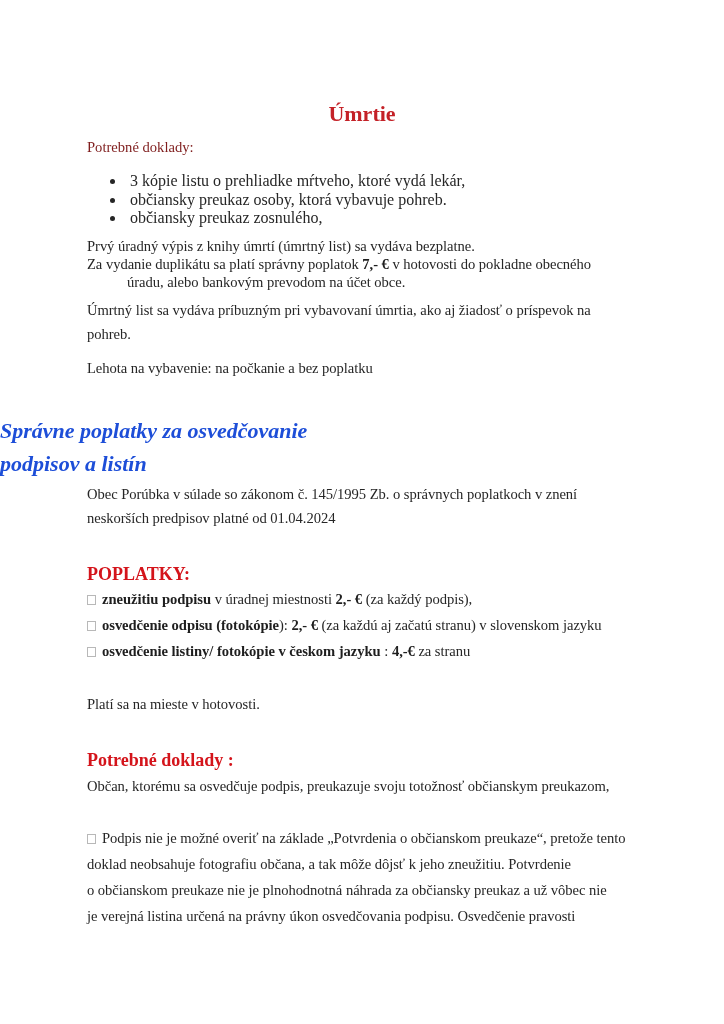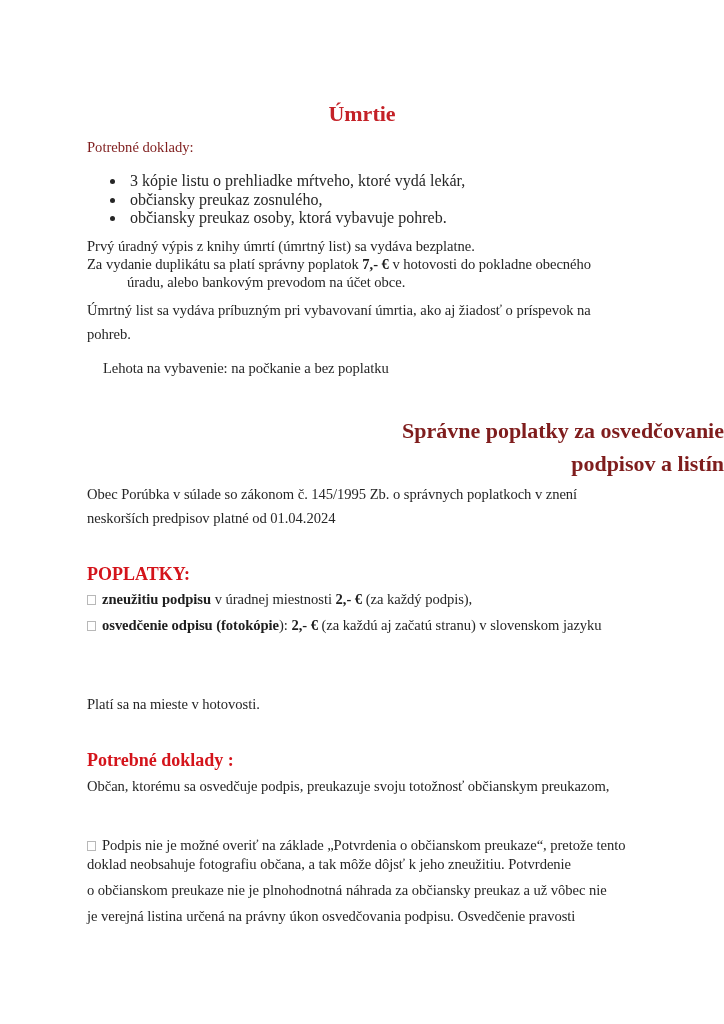--- a/index.html
+++ b/index.html
@@ -29,24 +29,25 @@
       letter-spacing: -0.05px;
     }
     .title1 {
       left: 0; width: 724px; text-align: center;
       top: 101px;
       font-size: 22px;
       font-weight: bold;
       color: #c42127;
     }
     .title2 {
-      left: 0; width: 724px; text-align: right;
+      left: 0; width: 724px; text-align: left;
       font-size: 22px;
       font-weight: bold;
-      color: #7f1d1d;
+      color: #1d4ed8;
+      font-style: italic;
     }
     .subhead-red {
       font-size: 14.6px;
       color: #7f1d1d;
     }
     .section-head {
       font-size: 18px;
       font-weight: bold;
       color: #d4141b;
     }
@@ -85,55 +86,58 @@
 <body>
 
 <div class="page">
 
   <div class="abs title1">Úmrtie</div>
 
   <div class="abs subhead-red" style="left:87px; top:139px;">Potrebné doklady:</div>
 
   <ul class="abs bullet-list" style="top:172px;">
     <li><span class="dot"></span><span>3 kópie listu o prehliadke mŕtveho, ktoré vydá lekár,</span></li>
+    <li><span class="dot"></span><span>občiansky preukaz osoby, ktorá vybavuje pohreb.</span></li>
     <li><span class="dot"></span><span>občiansky preukaz zosnulého,</span></li>
-    <li><span class="dot"></span><span>občiansky preukaz osoby, ktorá vybavuje pohreb.</span></li>
   </ul>
 
   <div class="abs txt" style="left:87px; top:238px;">Prvý úradný výpis z knihy úmrtí (úmrtný list) sa vydáva bezplatne.</div>
   <div class="abs txt" style="left:87px; top:256px;">
     <span>Za vydanie duplikátu sa platí správny poplatok </span><b>7,- €</b><span>  v hotovosti do pokladne obecného</span>
   </div>
   <div class="abs txt" style="left:87px; top:274px;margin-left:40px;">úradu, alebo bankovým prevodom na účet obce.</div>
 
   <div class="abs txt" style="left:87px; top:302px;">Úmrtný  list sa vydáva príbuzným pri vybavovaní úmrtia, ako aj žiadosť o príspevok na</div>
   <div class="abs txt" style="left:87px; top:326px;">pohreb.</div>
 
-  <div class="abs txt" style="left:87px; top:360px;margin-left:16px;">Lehota na vybavenie: na počkanie a bez poplatku</div>
+  <div class="abs txt" style="left:87px; top:360px;">Lehota na vybavenie: na počkanie a bez poplatku</div>
 
   <div class="abs title2" style="top:418px;">Správne poplatky za osvedčovanie</div>
   <div class="abs title2" style="top:451px;">podpisov a listín</div>
 
   <div class="abs txt" style="left:87px; top:486px;">Obec Porúbka v súlade so zákonom č. 145/1995 Zb. o správnych poplatkoch v znení</div>
   <div class="abs txt" style="left:87px; top:510px;">neskorších predpisov platné od 01.04.2024</div>
 
   <div class="abs section-head" style="left:87px; top:564px;">POPLATKY:</div>
 
   <div class="abs txt" style="left:87px; top:591px;">
     <span class="box"></span><b>zneužitiu podpisu</b><span> v úradnej miestnosti </span><b>2,- €</b><span> (za každý podpis),</span>
   </div>
   <div class="abs txt" style="left:87px; top:617px;">
     <span class="box"></span><b>osvedčenie odpisu (fotokópie</b><span>): </span><b>2,- €</b><span> (za každú aj začatú stranu) v slovenskom jazyku</span>
   </div>
+  <div class="abs txt" style="left:87px; top:643px;">
+    <span class="box"></span><b>osvedčenie listiny/ fotokópie v českom jazyku</b><span> : </span><b>4,-€</b><span> za stranu</span>
+  </div>
 
   <div class="abs txt" style="left:87px; top:696px;">Platí sa na mieste v hotovosti.</div>
 
   <div class="abs section-head" style="left:87px; top:750px;">Potrebné doklady :</div>
 
   <div class="abs txt" style="left:87px; top:778px;">Občan, ktorému sa osvedčuje podpis, preukazuje svoju totožnosť občianskym preukazom,</div>
-  <div class="abs txt" style="left:87px; top:830px;margin-top:7px;">
+  <div class="abs txt" style="left:87px; top:830px;">
     <span class="box"></span><span>Podpis nie je možné overiť na základe „Potvrdenia o občianskom preukaze“, pretože tento</span>
   </div>
   <div class="abs txt" style="left:87px; top:856px;">doklad neobsahuje fotografiu občana, a tak môže dôjsť k jeho zneužitiu. Potvrdenie</div>
   <div class="abs txt" style="left:87px; top:882px;">o občianskom preukaze nie je plnohodnotná náhrada za občiansky preukaz a už vôbec nie</div>
   <div class="abs txt" style="left:87px; top:908px;">je verejná listina určená na právny úkon osvedčovania podpisu. Osvedčenie pravosti</div>
 
 </div>
 
 </body></html>

